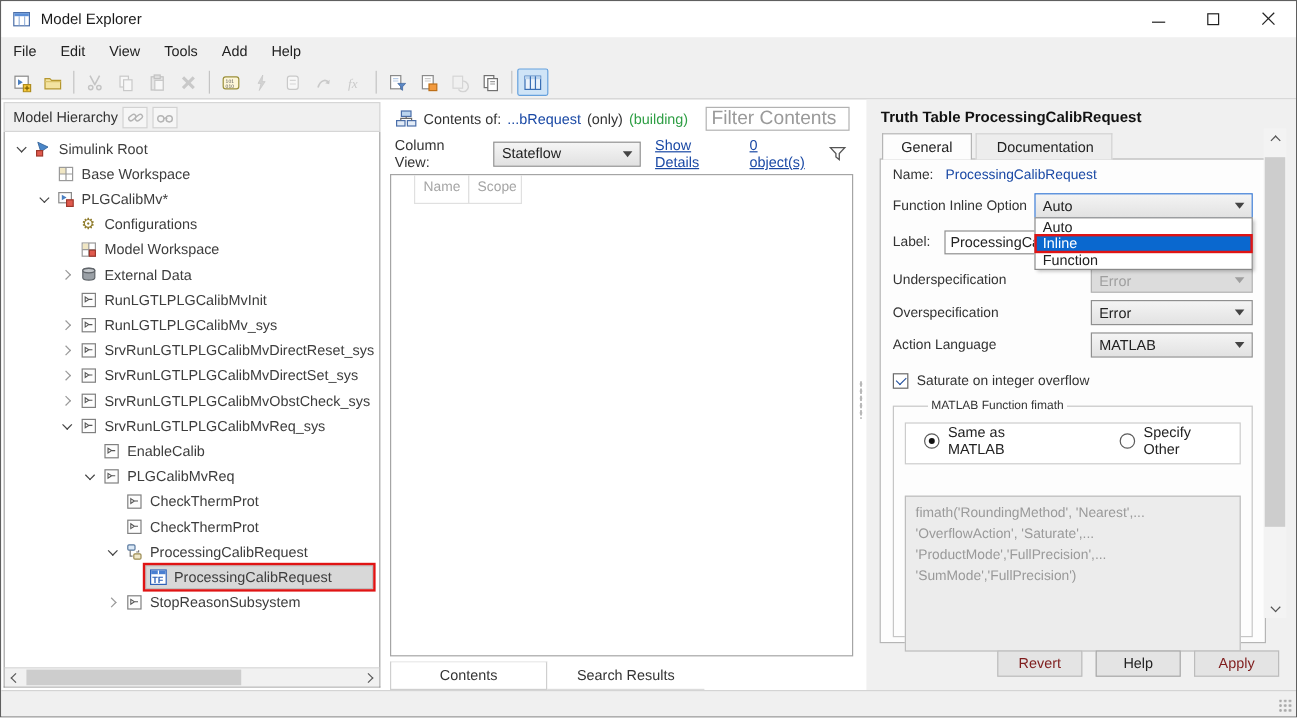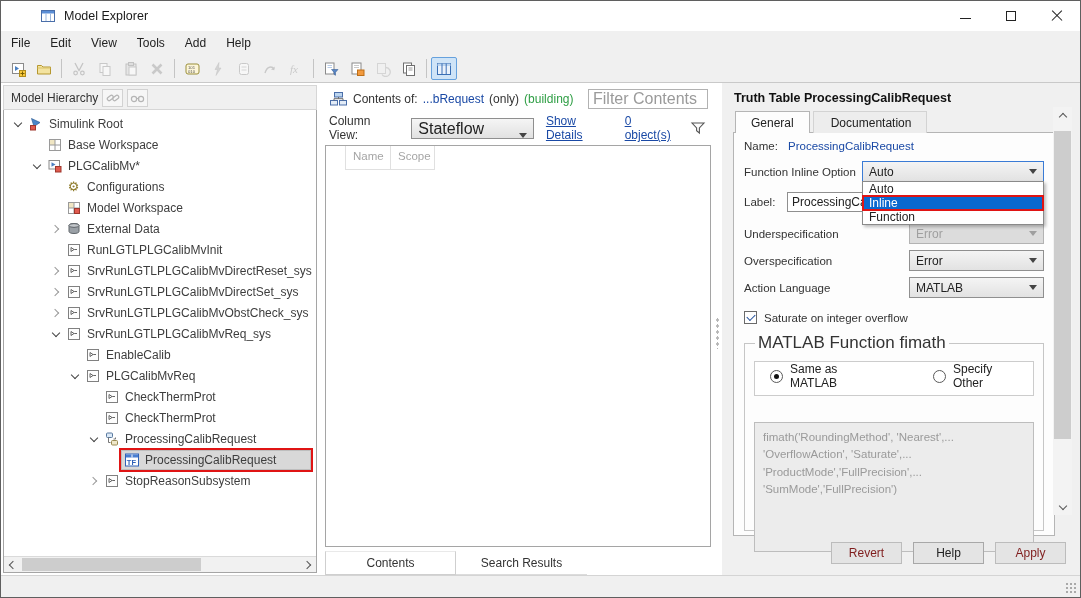--- a/index.html
+++ b/index.html
@@ -1,20 +1,20 @@
 <!DOCTYPE html>
 <html><head>
 <meta charset="utf-8">
 <style>
   * { box-sizing:border-box; margin:0; padding:0; }
   html,body { width:1081px; height:598px; font-family:"Liberation Sans",sans-serif; background:#fff; }
   .window { width:1081px; height:598px; border:1px solid #5f5f5f; background:#fff; display:flex; flex-direction:column; overflow:hidden; }
 
   
-  .titlebar { height:30px; display:flex; align-items:center; background:#fff; flex:0 0 auto;padding-left:30px; }
+  .titlebar { height:30px; display:flex; align-items:center; background:#fff; flex:0 0 auto; }
   .app-icon { margin-left:9px; width:16px; height:16px; display:inline-flex; }
   .win-title { margin-left:8px; font-size:12.5px; color:#1a1a1a; }
   .win-controls { margin-left:auto; display:flex; height:100%; }
   .wc { width:46px; display:flex; align-items:center; justify-content:center; }
   .g-min { width:11px; border-top:1px solid #222; margin-top:4px; }
   .g-max { width:10px; height:10px; border:1px solid #222; }
   .g-close { position:relative; width:12px; height:12px; }
   .g-close::before,.g-close::after { content:""; position:absolute; left:-1px; top:5px; width:14px; height:1.3px; background:#222; }
   .g-close::before { transform:rotate(45deg); } .g-close::after { transform:rotate(-45deg); }
 
@@ -54,21 +54,21 @@
   .hs-thumb { position:absolute; left:2px; top:1px; bottom:1px; width:64%; background:#cdcdcd; }
 
   
   .mid-panel { width:390px; flex:0 0 auto; margin-left:6px; display:flex; flex-direction:column; min-height:0; }
   .contents-header { height:28px; display:flex; align-items:center; gap:5px; padding:3px 5px 0 6px; font-size:12px; color:#333; flex:0 0 auto; }
   .ch-link { color:#1a49a5; }
   .ch-building { color:#2e9e44; }
   .filter-input { margin-left:auto; width:120px; height:20px; border:1px solid #b2b2b2; font-size:16px; font-family:"Liberation Sans",sans-serif; padding:0 4px; color:#333; }
   .filter-input::placeholder { color:#9a9a9a; }
   .contents-toolbar { height:34px; display:flex; align-items:center; font-size:12px; color:#333; padding:0 6px; gap:12px; flex:0 0 auto; }
-  .cv-select { width:128px; height:21px; background:linear-gradient(#f5f5f5,#e1e1e1); border:1px solid #8f8f8f; display:flex; align-items:flex-end; padding:0 6px; font-size:16px; color:#222; }
+  .cv-select { width:128px; height:21px; background:linear-gradient(#f5f5f5,#e1e1e1); border:1px solid #8f8f8f; display:flex; align-items:center; padding:0 6px; font-size:12px; color:#222; }
   .arrow-down { margin-left:auto; width:0; height:0; border-left:4px solid transparent; border-right:4px solid transparent; border-top:5px solid #444; }
   .tlink { color:#1a49a5; text-decoration:underline; }
   .contents-table { flex:1 1 auto; margin:0 2px; border:1px solid #a5a5a5; background:#fff; display:flex; flex-direction:column; min-height:0; }
   .t-header { display:flex; padding-left:20px; height:24px; flex:0 0 auto; }
   .t-cell { border-right:1px solid #e0e0e0; border-bottom:1px solid #e0e0e0; border-left:1px solid #e0e0e0; margin-left:-1px; padding:4px 0 0 7px; font-size:11.5px; color:#a5a5a5; }
   .t-body { flex:1; }
   .mid-tabs { height:24px; display:flex; margin:4px 2px 0 2px; flex:0 0 auto; }
   .mtab { width:131px; display:flex; align-items:center; justify-content:center; font-size:12px; color:#333; border-bottom:1px solid #dcdcdc; background:transparent; }
   .mtab.active { background:#fff; border:1px solid #cfcfcf; border-top-color:#e9e9e9; }
 
@@ -97,21 +97,21 @@
   .combo.disabled { background:#dcdcdc; color:#9f9f9f; border-color:#b3b3b3; }
   .combo.disabled .arrow-down { border-top-color:#9f9f9f; }
   .txt-input { width:176px; height:20px; border:1px solid #8f8f8f; padding:0 4px; font-size:12px; color:#222; font-family:"Liberation Sans",sans-serif; }
   .dd-list { position:absolute; top:20px; left:118px; right:0; background:#fff; border:1px solid #8a8a8a; z-index:30; box-shadow:2px 2px 3px rgba(0,0,0,.25); }
   .dd-item { height:14px; line-height:14px; padding:0 6px; font-size:12px; color:#222; }
   .dd-item.hl { background:#0a68cf; color:#fff; outline:2px solid #e01414; outline-offset:-1px; }
   .row-check { margin:13px 0 9px 0; display:flex; align-items:center; }
   .cb { width:13px; height:13px; border:1px solid #6a6a6a; background:#fff; position:relative; margin-right:7px; flex:0 0 auto; }
   .cb.checked::after { content:""; position:absolute; left:2px; top:2px; width:7px; height:4px; border-left:1.8px solid #24519e; border-bottom:1.8px solid #24519e; transform:rotate(-45deg); }
   fieldset.fimath { border:1px solid #c6c6c6; margin-top:2px; padding:8px 9px 10px 9px; height:198px; }
-  fieldset.fimath legend { font-size:17px; padding:0 3px; margin-left:1px; color:#333; }
+  fieldset.fimath legend { font-size:10px; padding:0 3px; margin-left:19px; color:#333; }
   .radio-box { background:#fff; border:1px solid #ccc; height:35px; display:flex; align-items:flex-start; padding:0 15px; }
   .radio { display:flex; align-items:center; font-size:12px; color:#222; }
   .radio.first { margin-right:55px; }
   .rdot { width:13px; height:13px; border-radius:50%; border:1px solid #5a5a5a; background:#fff; margin-right:7px; position:relative; flex:0 0 auto; }
   .radio.checked .rdot::after { content:""; position:absolute; left:3px; top:3px; right:3px; bottom:3px; border-radius:50%; background:#111; }
   .fimath-text { margin-top:26px; background:#ececec; border:1px solid #bdbdbd; height:130px; padding:6px 8px; font-size:11.5px; color:#9a9a9a; white-space:pre-line; line-height:1.5; }
   .dlg-buttons { position:absolute; bottom:11px; right:14px; display:flex; gap:11px; }
   .btn { width:71px; height:22px; background:#e4e4e4; border:1px solid #a8a8a8; font-size:12px; font-family:"Liberation Sans",sans-serif; display:flex; align-items:center; justify-content:center; color:#222; }
   .btn.disabled { color:#7f1d1d; border-color:#bcbcbc; }
   .vscroll { position:absolute; top:24px; right:8px; width:19px; bottom:60px; background:#f3f3f3; display:flex; flex-direction:column; align-items:center; }
@@ -425,20 +425,33 @@
             <div class="tree-row" style="padding-left: 44px;">
               <span class="expander right"></span>
               <span class="rc">
                 <span class="icon">
                   <svg width="16" height="16">
                     <rect x="2.5" y="2.5" width="11" height="11" fill="#fdfdfd" stroke="#808080"></rect>
                     <path d="M5 5.5 l3 2 -3 2 z" fill="none" stroke="#555" stroke-width=".9"></path>
                     <line x1="8.2" y1="7.5" x2="11" y2="7.5" stroke="#555" stroke-width=".9"></line>
                   </svg>
                 </span>
+                <span>RunLGTLPLGCalibMv_sys</span>
+              </span>
+            </div>
+            <div class="tree-row" style="padding-left: 44px;">
+              <span class="expander right"></span>
+              <span class="rc">
+                <span class="icon">
+                  <svg width="16" height="16">
+                    <rect x="2.5" y="2.5" width="11" height="11" fill="#fdfdfd" stroke="#808080"></rect>
+                    <path d="M5 5.5 l3 2 -3 2 z" fill="none" stroke="#555" stroke-width=".9"></path>
+                    <line x1="8.2" y1="7.5" x2="11" y2="7.5" stroke="#555" stroke-width=".9"></line>
+                  </svg>
+                </span>
                 <span>SrvRunLGTLPLGCalibMvDirectReset_sys</span>
               </span>
             </div>
             <div class="tree-row" style="padding-left: 44px;">
               <span class="expander right"></span>
               <span class="rc">
                 <span class="icon">
                   <svg width="16" height="16">
                     <rect x="2.5" y="2.5" width="11" height="11" fill="#fdfdfd" stroke="#808080"></rect>
                     <path d="M5 5.5 l3 2 -3 2 z" fill="none" stroke="#555" stroke-width=".9"></path>

